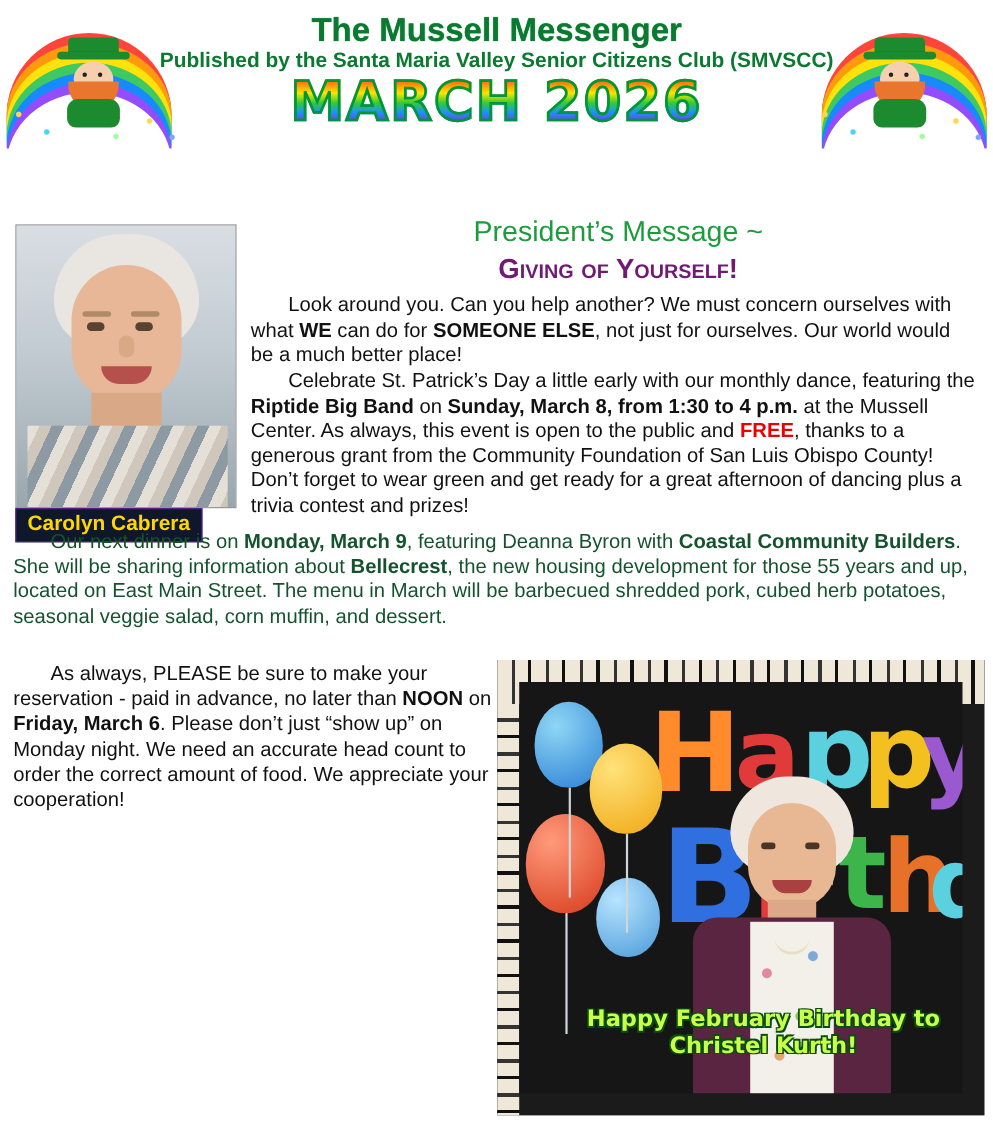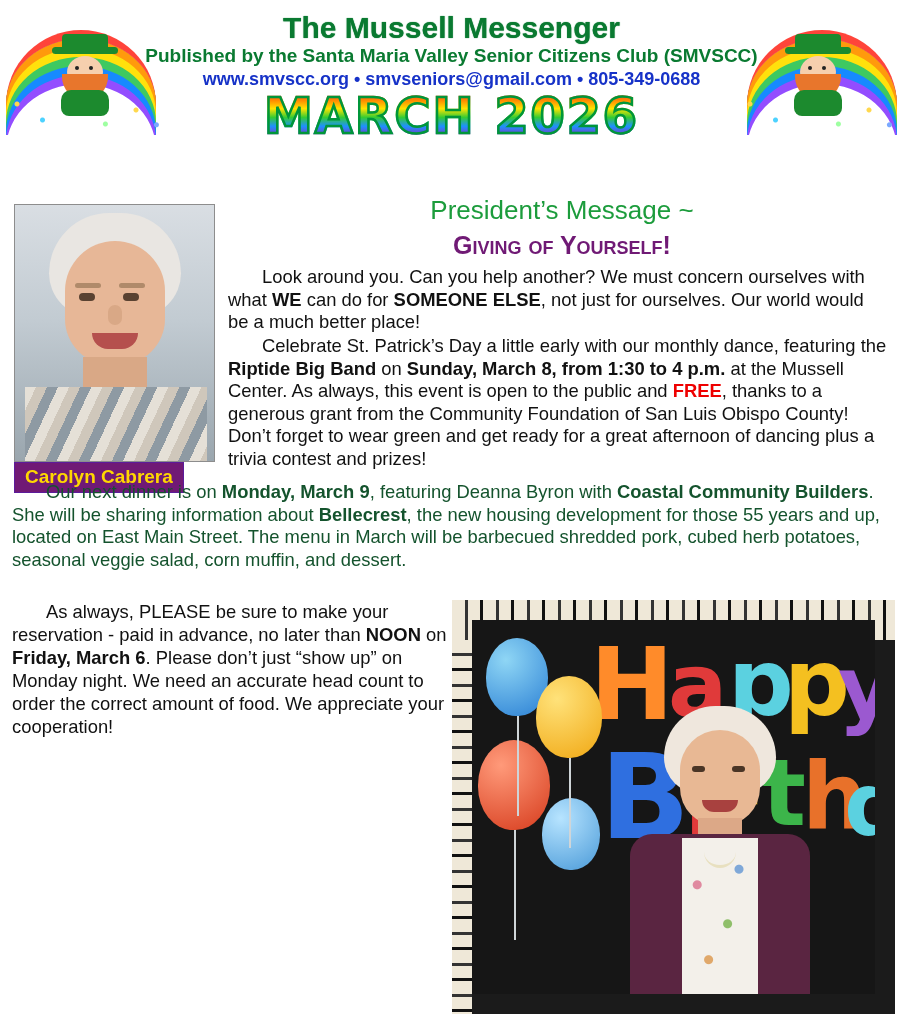--- a/index.html
+++ b/index.html
@@ -171,21 +171,21 @@
   .pc-eye.l{ left:64px; } .pc-eye.r{ left:108px; }
   .pc-nose { position:absolute; left:93px; top:100px; width:14px; height:20px;
     background:#d9a886; border-radius:7px; }
   .pc-mouth { position:absolute; left:77px; top:128px; width:46px; height:16px;
     background:#b5504d; border-radius:0 0 24px 24px; }
   .pc-neck { position:absolute; left:68px; top:152px; width:64px; height:40px; background:#d9a886; }
   .pc-shirt { position:absolute; left:10px; top:182px; width:182px; height:76px;
     background: repeating-linear-gradient(115deg,#e5e0d7 0 10px,#cfc7bb 10px 20px,#8e9aa3 20px 30px); }
   .name-tag {
     position: absolute; left: 14px; top: 462px;
-    background: #701a75;
+    background: #0f172a;
     color: #ffd700;
     font-weight: bold;
     font-size: 19px;
     padding: 3px 10px 4px 10px;
     border: 1px solid #5c1b9b;
     white-space: nowrap;
   }
 
   
   .body-col-right {
@@ -331,21 +331,20 @@
       <div class="hat"></div>
         <div class="face"></div>
       <div class="eye l"></div>
         <div class="eye r"></div>
       <div class="beard"></div>
         <div class="body"></div>
     </div>
 
     <h1 class="mast-title">The Mussell Messenger</h1>
     <div class="mast-line2">Published by the Santa Maria Valley Senior Citizens Club (SMVSCC)</div>
-    <div class="mast-line4">www.smvscc.org • smvseniors@gmail.com • 805-349-0688</div>
     <div class="mast-month">MARCH 2026</div>
   </div>
 
   <div class="pres-wrap">
     <div class="pres-msg">President’s Message ~</div>
     <div class="giving">Giving of Yourself!</div>
   </div>
 
   <div class="photo-carolyn">
     <div class="pc-bg"></div>
@@ -411,20 +410,21 @@
         <div class="bdp-face"></div>
         <div class="bdp-eye l"></div>
           <div class="bdp-eye r"></div>
         <div class="bdp-mouth"></div>
         <div class="bdp-neck"></div>
         <div class="bdp-jacket"></div>
         <div class="bdp-blouse"></div>
         <div class="bdp-necklace"></div>
       </div>
 
+      <div class="bd-caption">Happy February Birthday to Christel Kurth!</div>
     </div>
     <div class="film-top"></div>
     <div class="film-bot"></div>
     <div class="film-left"></div>
 
   </div>
 
 </div>
 
 </body></html>

